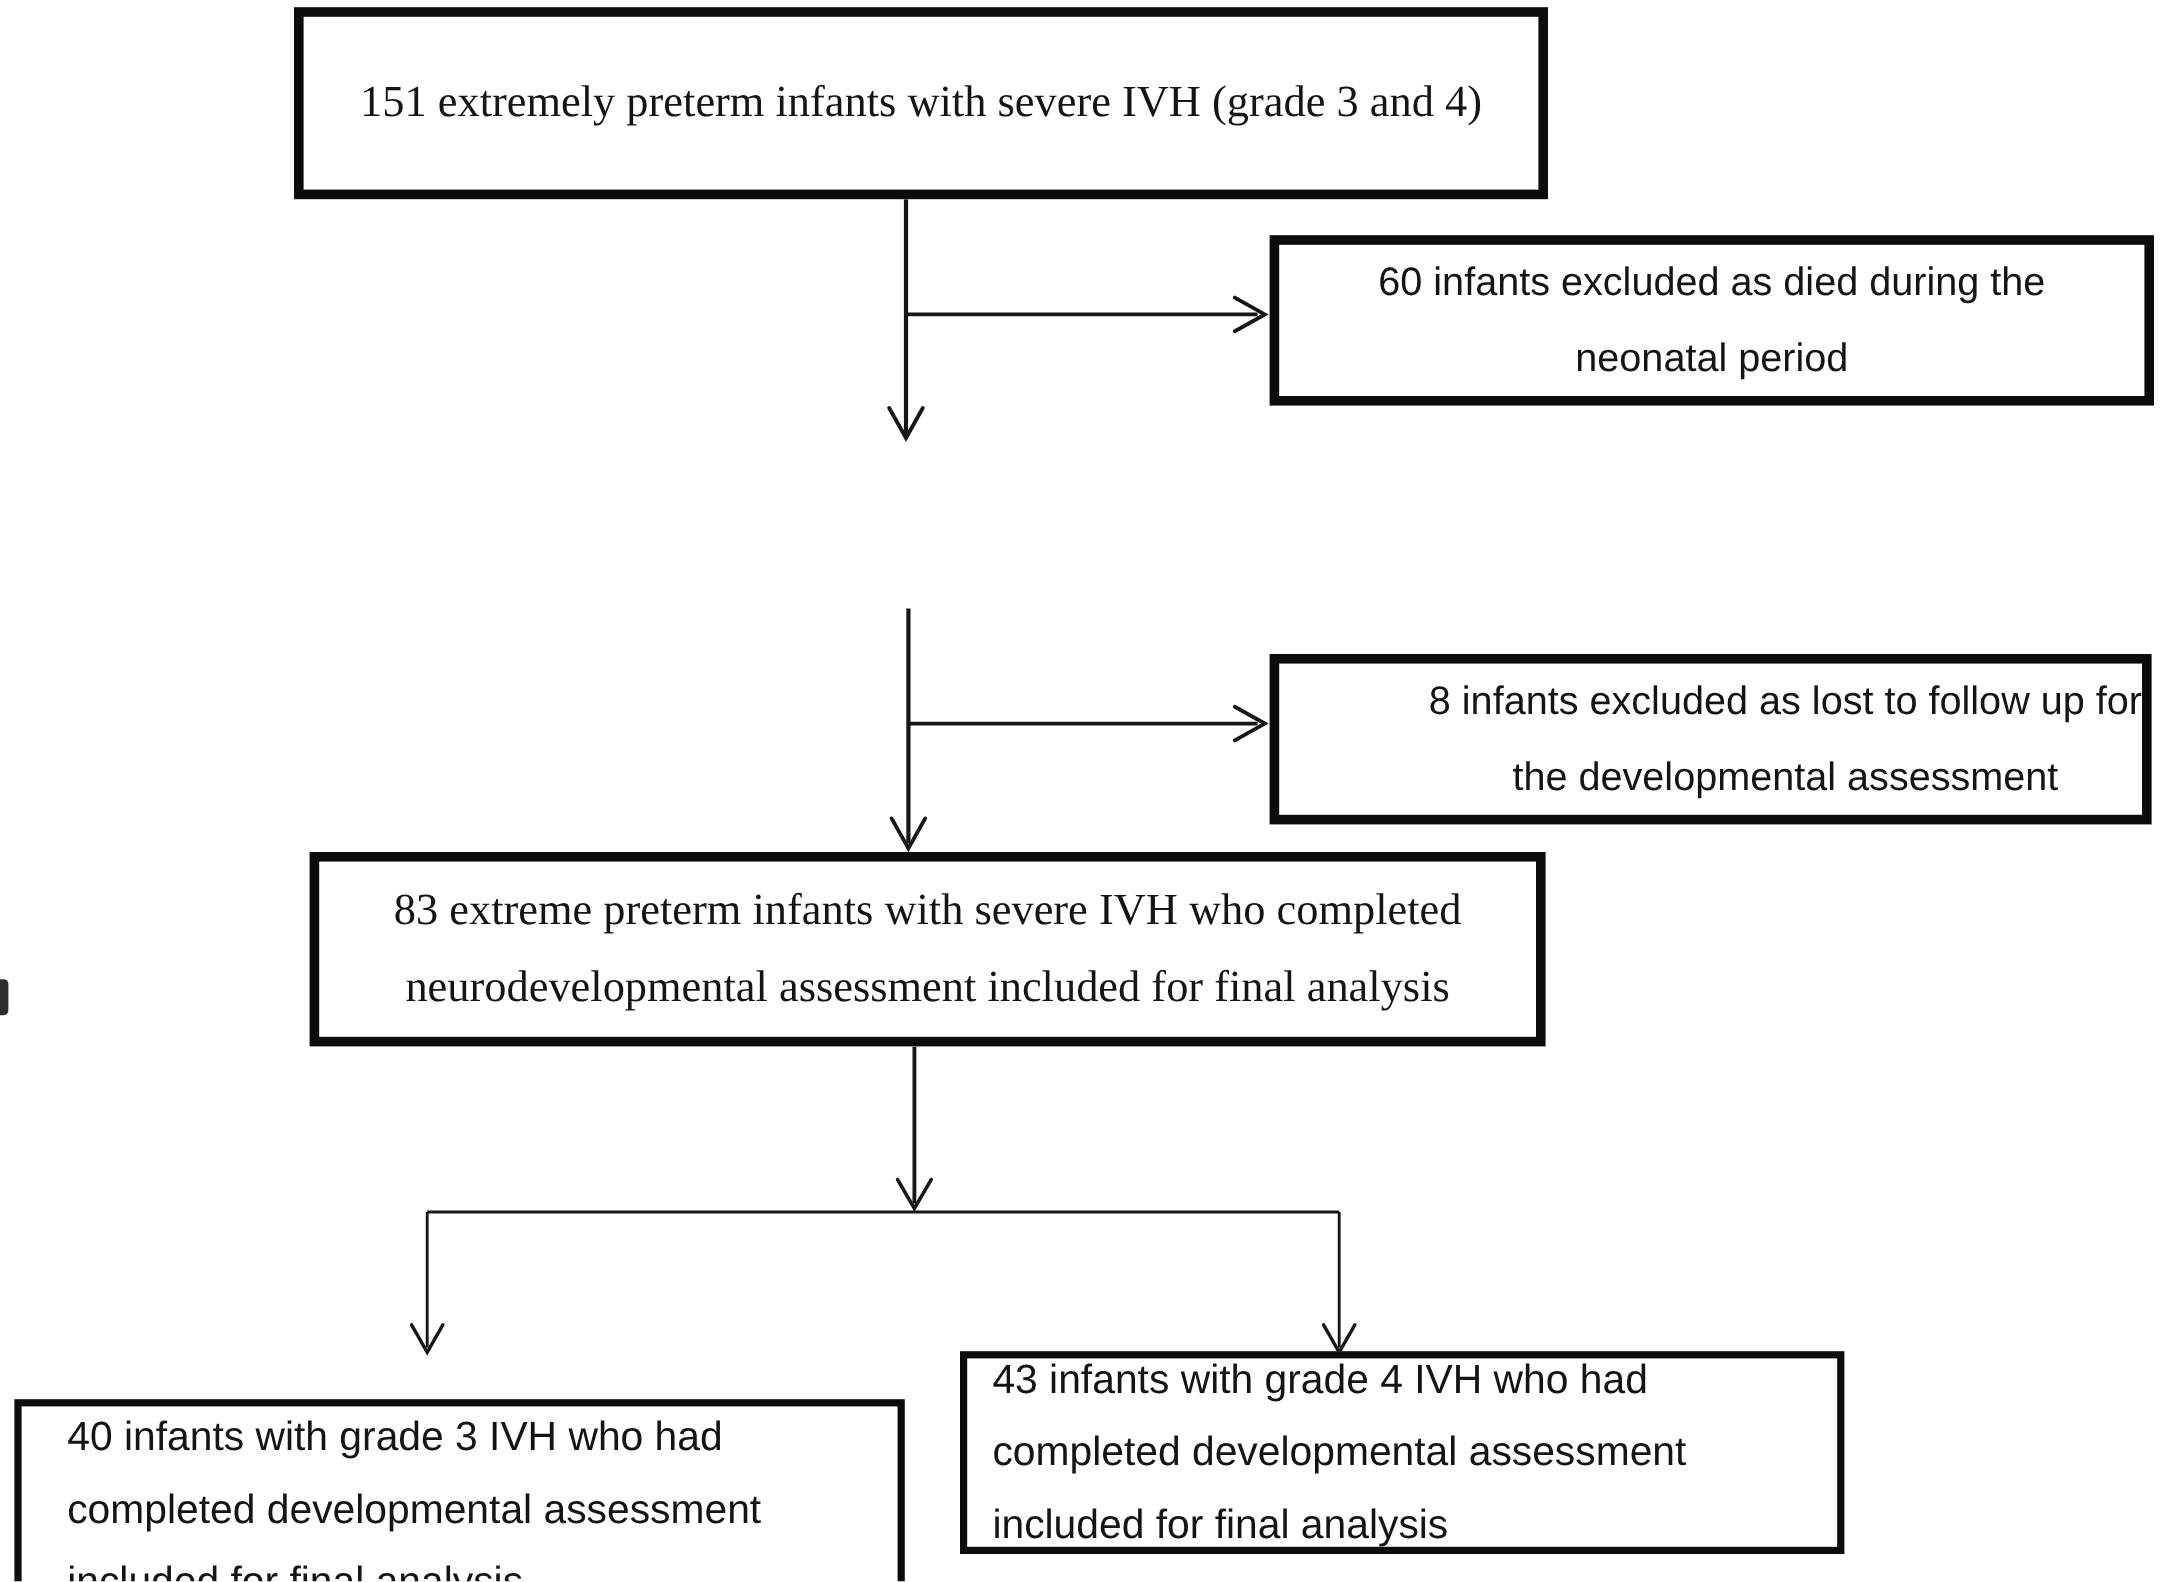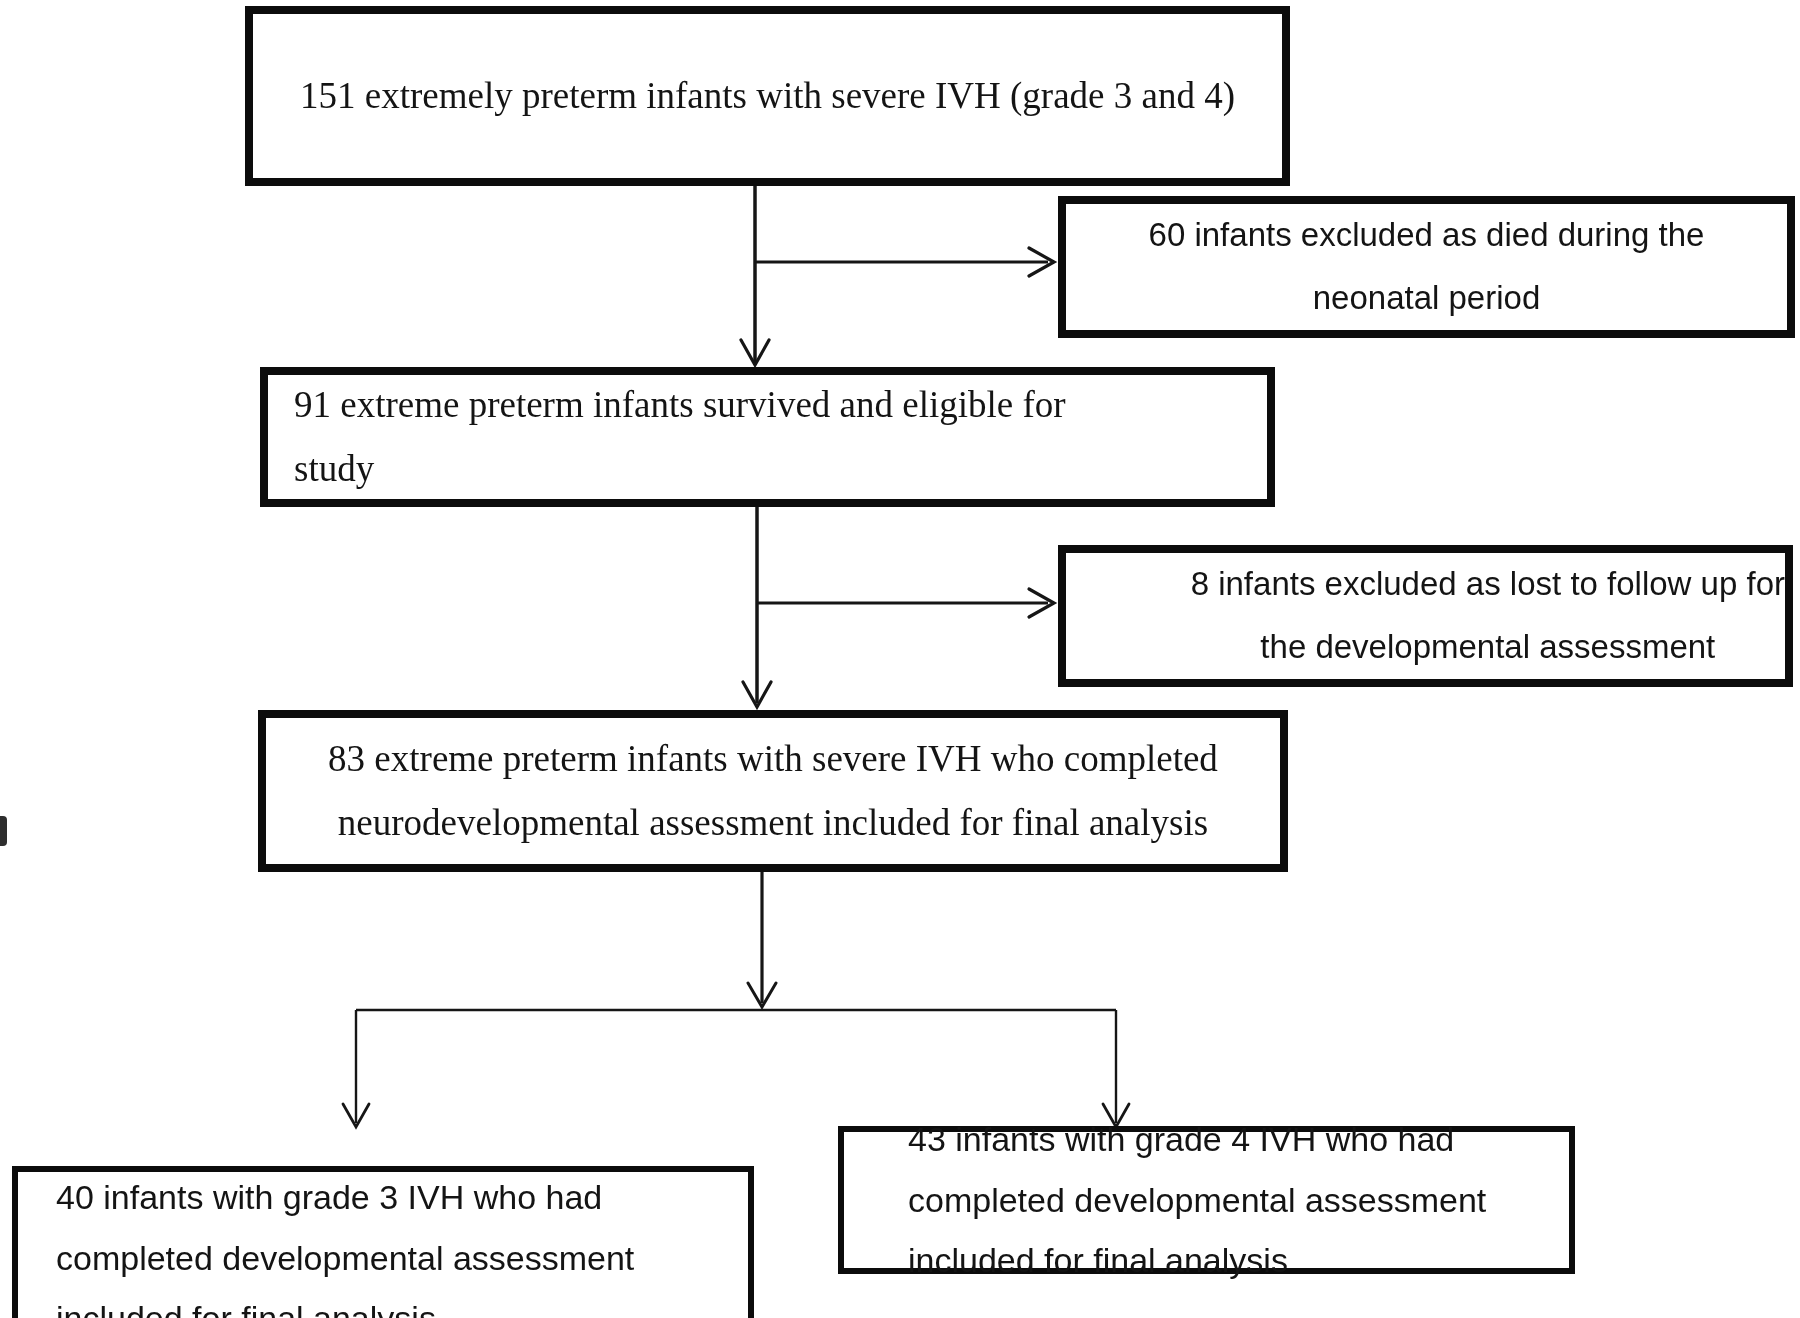--- a/index.html
+++ b/index.html
@@ -82,51 +82,47 @@
       <line x1="356" y1="1010" x2="1116" y2="1010" stroke-width="2.4"></line>
 
       <line x1="356" y1="1010" x2="356" y2="1123" stroke-width="2.4"></line>
       <polyline points="343,1104 356,1127 369,1104" stroke-width="2.8" stroke-linecap="round"></polyline>
 
       <line x1="1116" y1="1010" x2="1116" y2="1123" stroke-width="2.4"></line>
       <polyline points="1103,1104 1116,1127 1129,1104" stroke-width="2.8" stroke-linecap="round"></polyline>
     </g>
   </svg>
 
-  <div class="box serif center" style="left:245px;top:6px;width:1045px;height:180px;">
+  <div class="box serif center" style="left:245px;top:6px;width:1045px;height:160px;">
     <div class="txt">151 extremely preterm infants with severe IVH (grade 3 and 4)</div>
   </div>
 
   <div class="box sans center" style="left:1058px;top:196px;width:737px;height:142px;">
     <div class="txt">60 infants excluded as died during the
 neonatal period</div>
   </div>
 
-  <div class="box serif left" style="left:260px;top:367px;width:1015px;height:140px;padding-left:26px;">
-    <div class="txt">91 extreme preterm infants survived and eligible for
-study</div>
-  </div>
 
   <div class="box sans center" style="left:1058px;top:545px;width:735px;height:142px;justify-content:flex-end;">
     <div class="txt">8 infants excluded as lost to follow up for
 the developmental assessment</div>
   </div>
 
   <div class="box serif center" style="left:258px;top:710px;width:1030px;height:162px;align-items:center;">
     <div class="txt">83 extreme preterm infants with severe IVH who completed
 neurodevelopmental assessment included for final analysis</div>
   </div>
 
   <div class="box sans-bottom left thin" style="left:12px;top:1126px;width:742px;height:184px;padding-left:38px;margin-top:40px;">
     <div class="txt">40 infants with grade 3 IVH who had
 completed developmental assessment
 included for final analysis</div>
   </div>
 
-  <div class="box sans-bottom left thin" style="left:838px;top:1126px;width:737px;height:148px;padding-left:64px;">
+  <div class="box sans-bottom left thin" style="left:800px;top:1126px;width:737px;height:169px;padding-left:21px;">
     <div class="txt">43 infants with grade 4 IVH who had
 completed developmental assessment
 included for final analysis</div>
   </div>
 
   <div class="artifact"></div>
 
 </div>
 
 </body></html>

